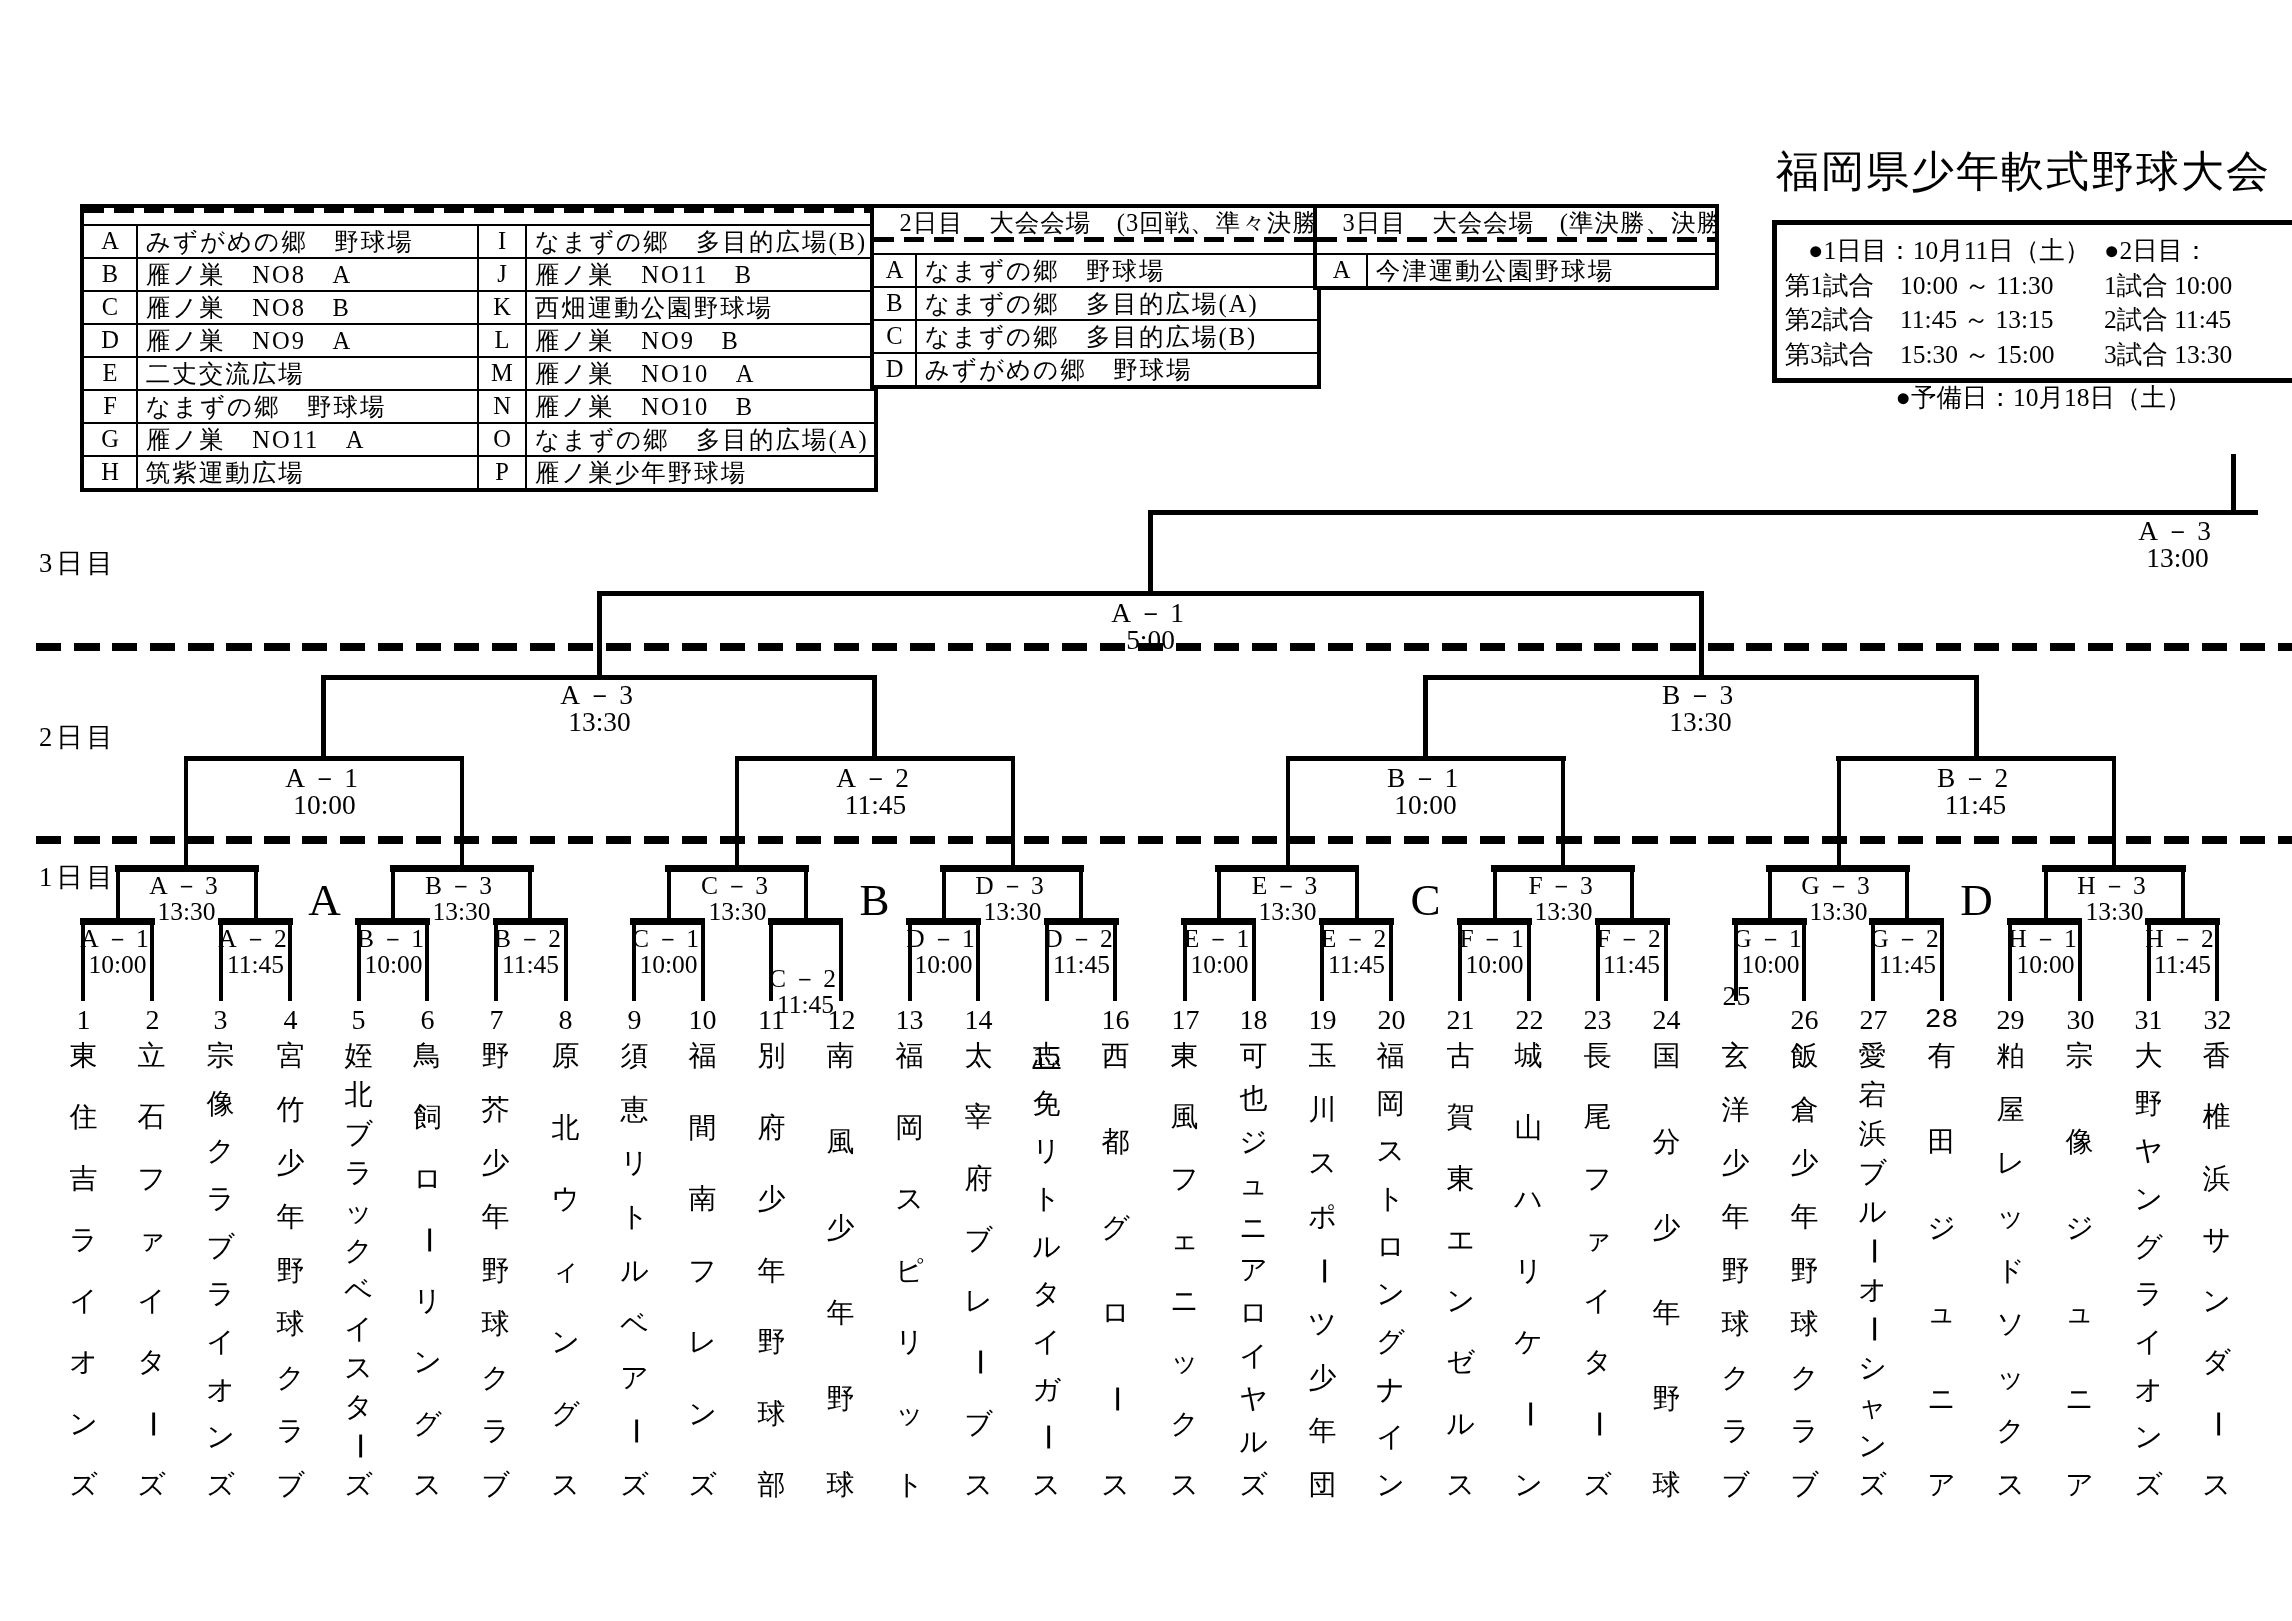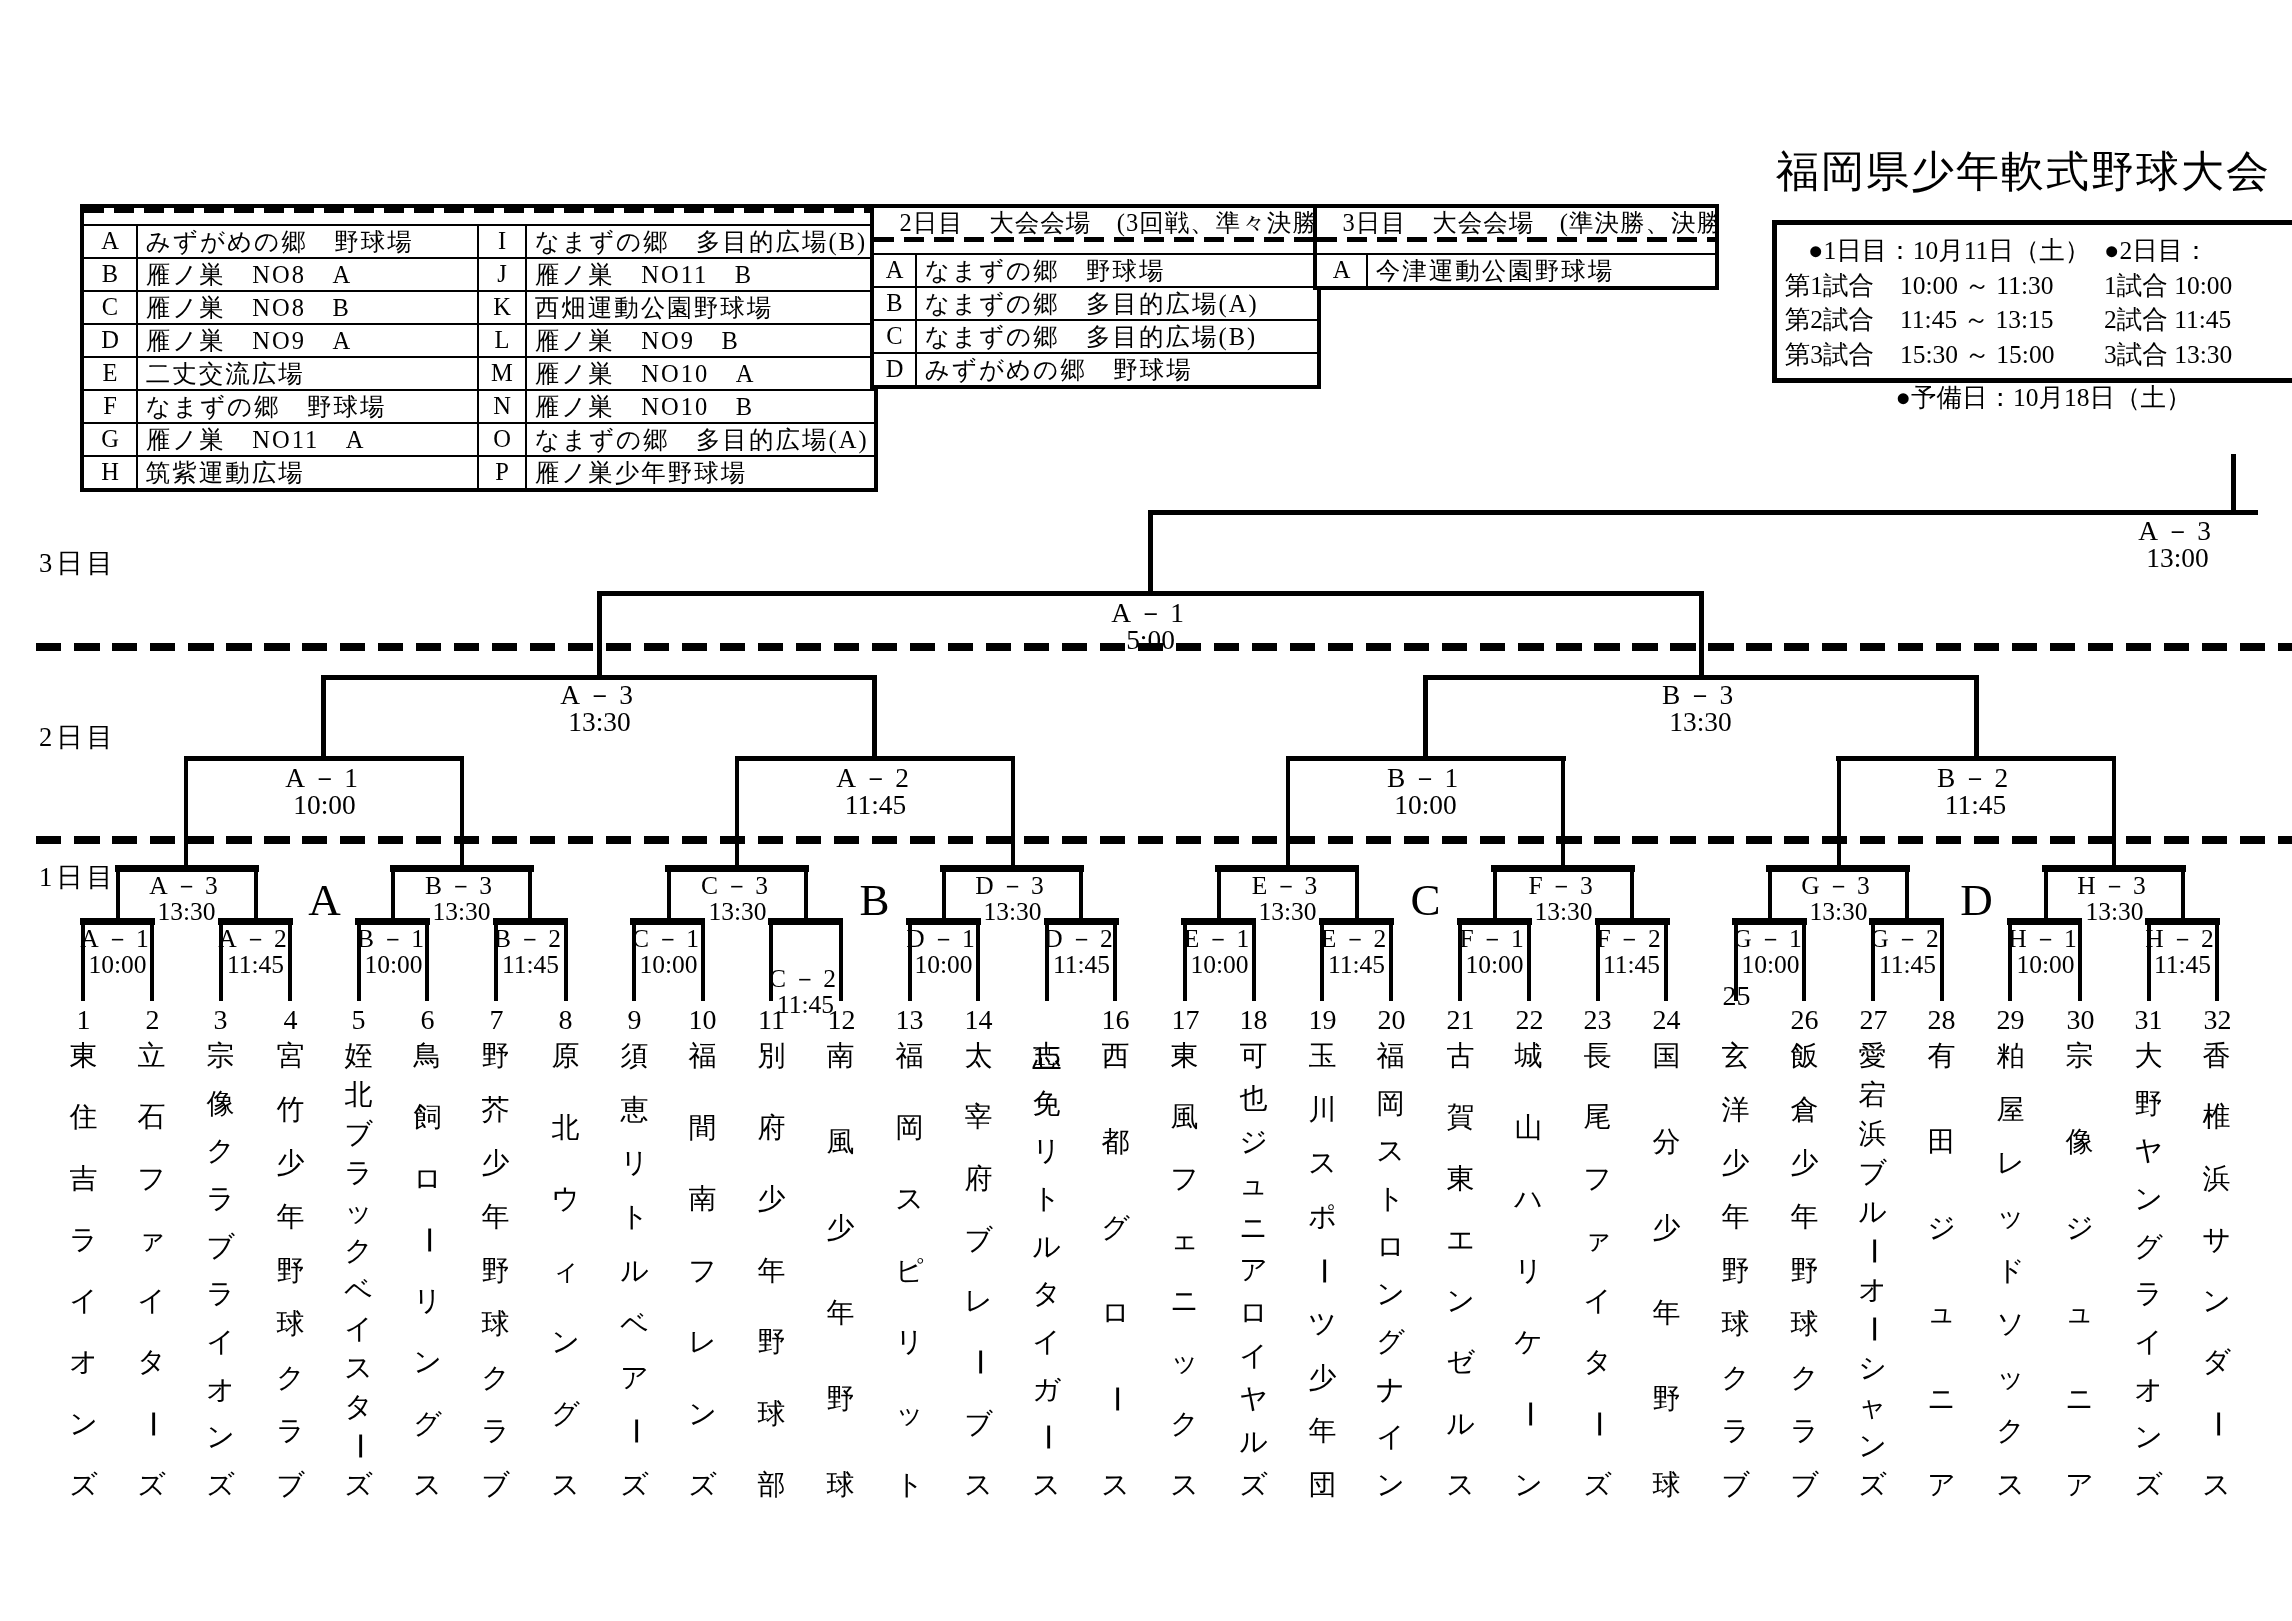--- a/index.html
+++ b/index.html
@@ -677,21 +677,21 @@
         <span>ル</span>
         <span class="rot">ー</span>
         <span>オ</span>
         <span class="rot">ー</span>
         <span>シ</span>
         <span>ャ</span>
         <span>ン</span>
         <span>ズ</span>
       </div>
       <div class="ln" style="left: 1940px; top: 921px; width: 3.9px; height: 80px;"></div>
-      <div class="tnum" style="left: 1907px; top: 1004px; width: 69px;">28</div>
+      <div class="tnum" style="left: 1907px; top: 1004px; width: 69px; font-family: Liberation Mono, monospace;">28</div>
       <div class="tname" style="left: 1923px; top: 1041px; width: 37px; height: 459px;">
         <span>有</span>
         <span>田</span>
         <span>ジ</span>
         <span>ュ</span>
         <span>ニ</span>
         <span>ア</span>
       </div>
       <div class="ln" style="left: 2008px; top: 921px; width: 3.9px; height: 80px;"></div>
       <div class="tnum" style="left: 1976px; top: 1004px; width: 69px;">29</div>

